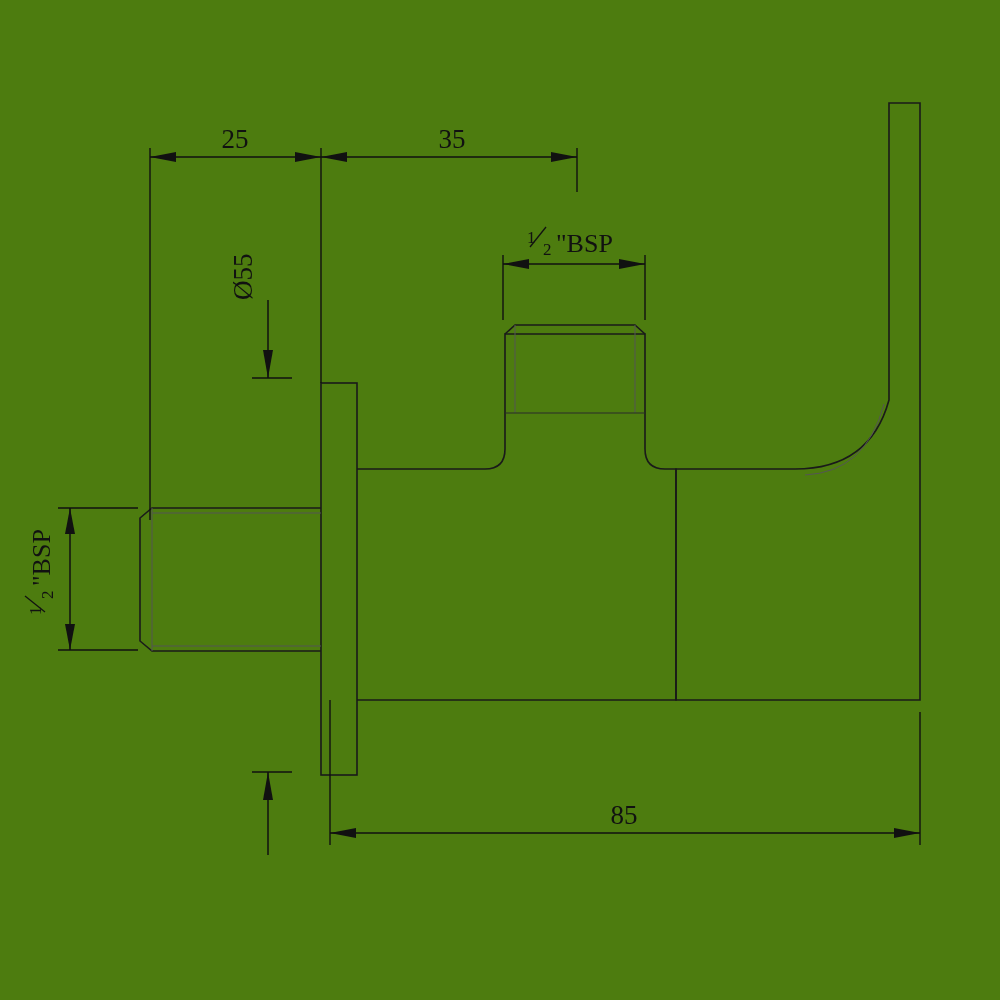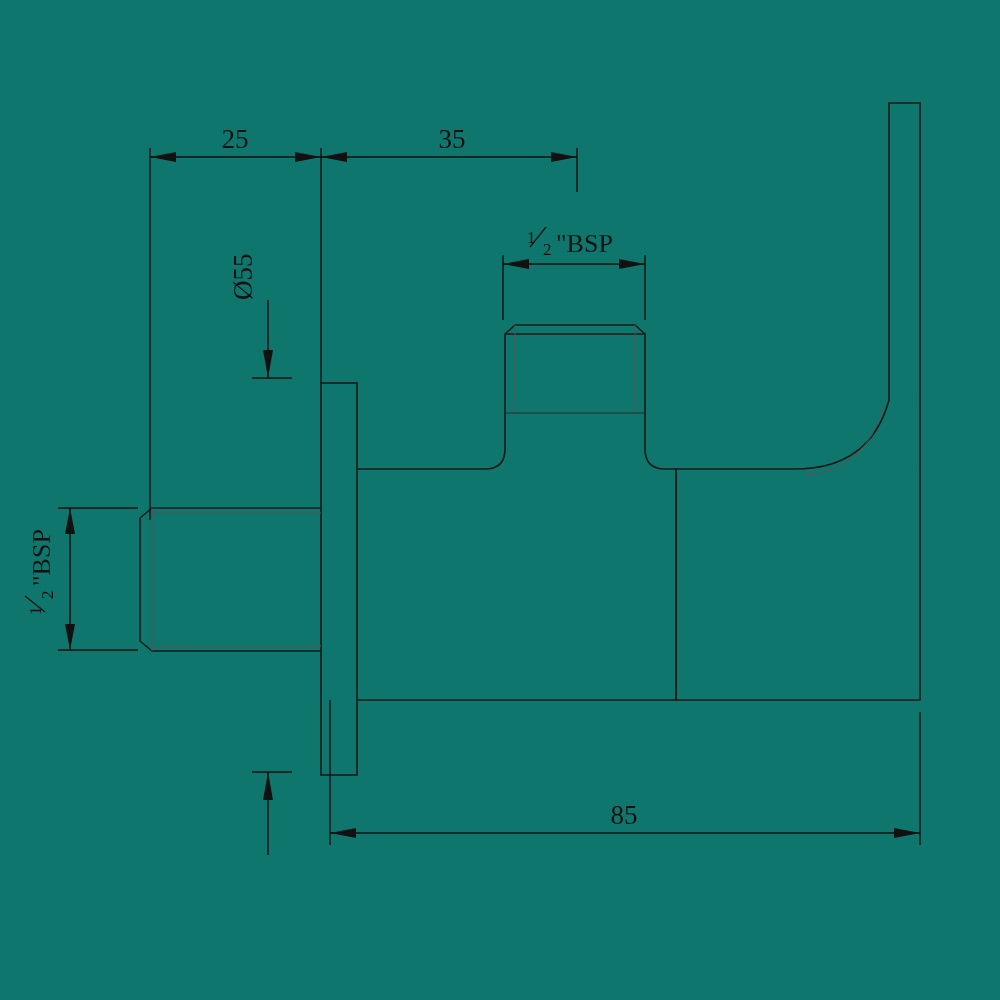--- a/index.html
+++ b/index.html
@@ -10,21 +10,21 @@
   body {
     width: 1000px;
     height: 1000px;
     font-family: "Liberation Serif", serif;
     overflow: hidden;
   }
   #drawing-root {
     position: relative;
     width: 1000px;
     height: 1000px;
-    background: #0f766e;
+    background: #4d7c0f;
   }
   svg#cad-canvas {
     display: block;
     width: 1000px;
     height: 1000px;
   }
   .outline {
     fill: none;
     stroke: #1a1a1a;
     stroke-width: 1.6;

